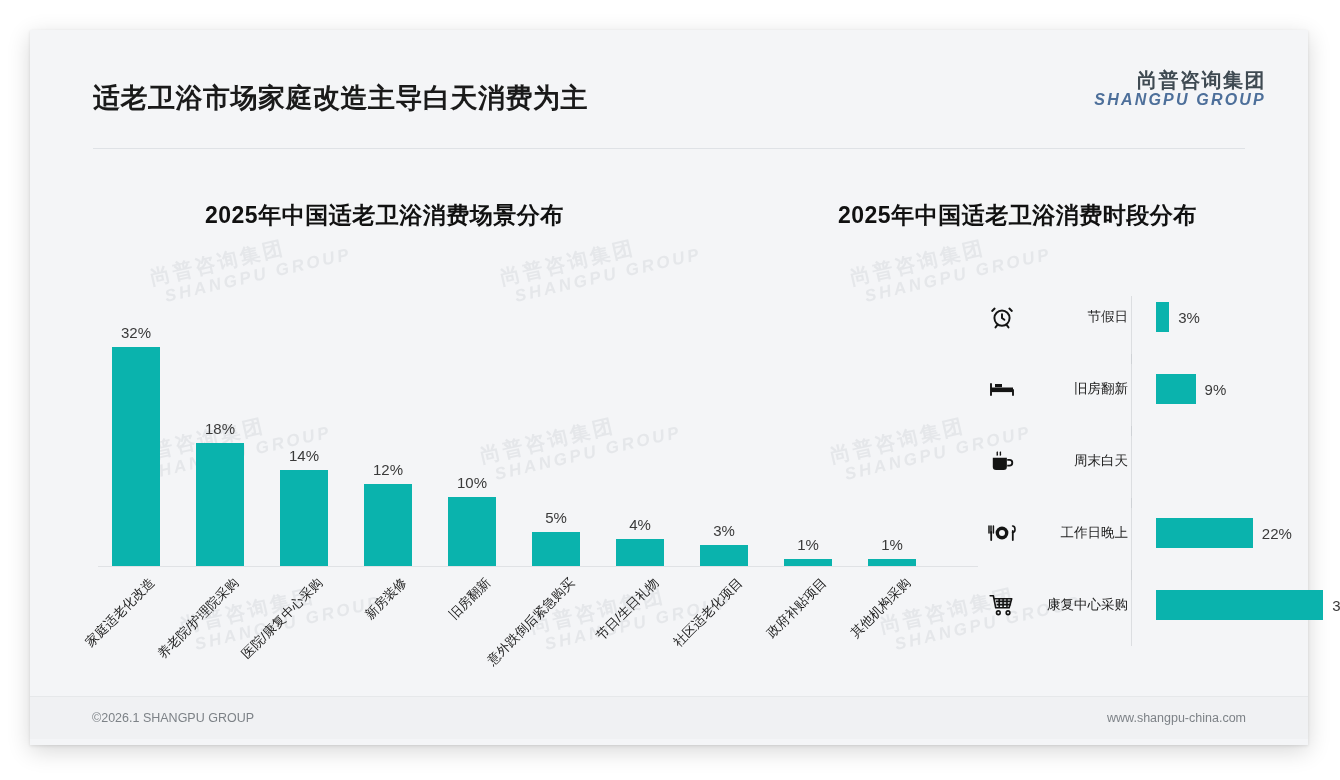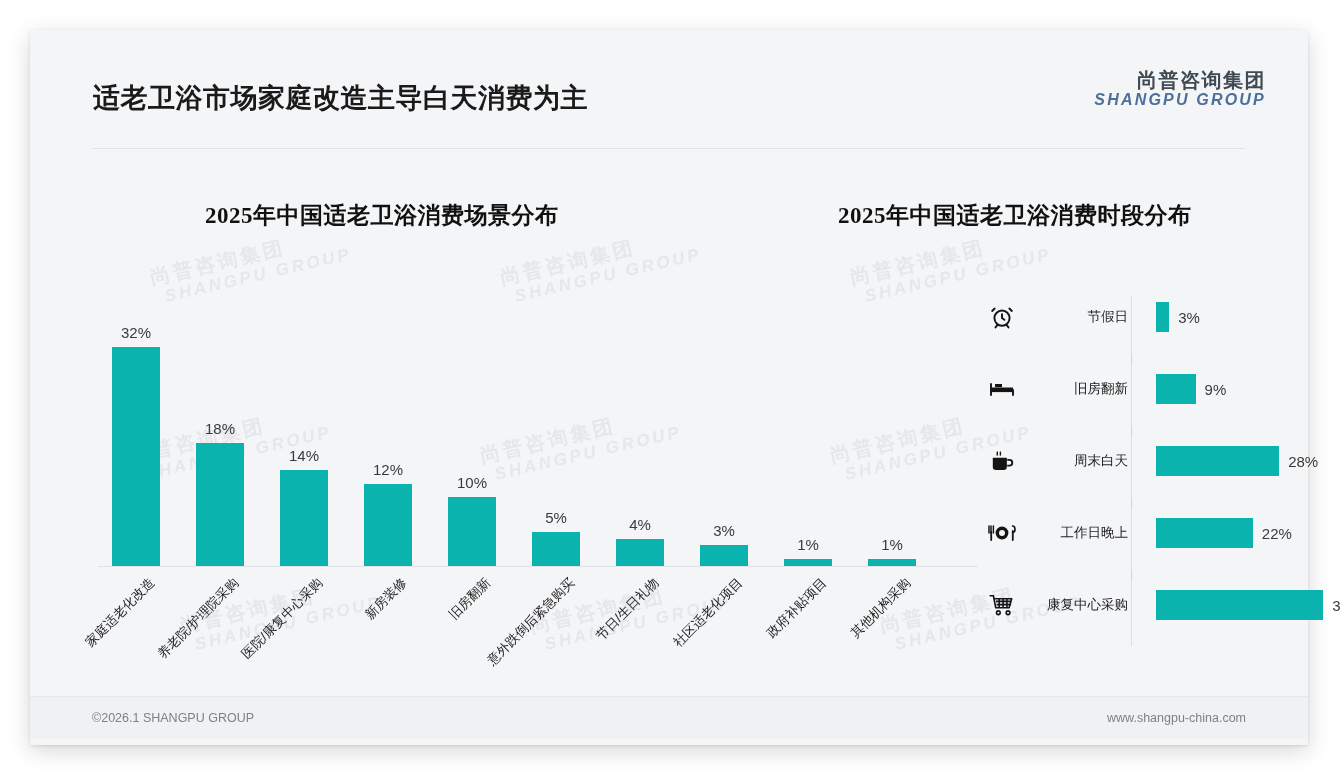--- a/index.html
+++ b/index.html
@@ -35,21 +35,21 @@
     transform:translateY(-50%);
   }
   .logo{position:absolute;right:42px;top:40px;text-align:right;line-height:1.05;}
   .logo-cn{font-size:20px;font-weight:bold;color:#3f4a52;letter-spacing:1.5px;}
   .logo-en{font-size:16px;font-weight:bold;font-style:italic;color:#4d6f9a;letter-spacing:2.2px;margin-top:1px;}
   .header-rule{position:absolute;left:63px;top:118px;width:1152px;height:1px;background:#dfe2e6;}
 
   
   .chart-title{
     position:absolute;font-size:23px;font-weight:bold;color:#111;
-    letter-spacing:0.5px;white-space:nowrap;font-family:Liberation Serif, serif;
+    letter-spacing:0.5px;white-space:nowrap;
   }
   #title-left{left:175px;top:170px;}
   #title-right{left:808px;top:170px;}
 
   
   .vchart{position:absolute;left:68px;top:262px;width:880px;height:275px;}
   .vbaseline{position:absolute;left:0;bottom:0;width:880px;height:1px;background:#e0e2e5;}
   .vbar-slot{
     position:absolute;bottom:1px;width:48px;
     display:flex;flex-direction:column;justify-content:flex-end;align-items:center;
@@ -261,24 +261,20 @@
       <div class="hgrid" style="top: 134px; height: 10px; background: rgb(207, 210, 214);"></div>
       <div class="hrow" style="top: 150px;">
         <div class="hicon">
           <svg width="26" height="26" viewBox="0 0 24 24" fill="none">
             <path d="M3.5 9h13v8.2a3 3 0 0 1-3 3H6.5a3 3 0 0 1-3-3V9z" fill="#141414"></path>
             <path d="M16.8 11h2.1a2.6 2.6 0 0 1 0 5.2h-2.1" fill="none" stroke="#141414" stroke-width="1.7"></path>
             <path d="M7.5 6.4c.7-.8-.4-1.6.2-2.6M10.4 6.4c.7-.8-.4-1.6.2-2.6" stroke="#141414" stroke-width="1.3" stroke-linecap="round" fill="none"></path>
           </svg>
         </div>
         <div class="hlabel">周末白天</div>
-        <div class="hbar-area">
-          <div class="hbar" style="width: 123.2px; background: rgb(10, 179, 173);"></div>
-          <div class="hbar-val">28%</div>
-        </div>
       </div>
       <div class="hgrid" style="top: 206px; height: 10px; background: rgb(207, 210, 214);"></div>
       <div class="hrow" style="top: 222px;">
         <div class="hicon">
           <svg width="30" height="24" viewBox="0 0 30 24" fill="none">
             <circle cx="15" cy="12" r="6.4" fill="#141414"></circle>
             <circle cx="15" cy="12" r="3" fill="#f4f5f7"></circle>
             <path d="M4 5v7M6.4 5v7M2 5v7" stroke="#141414" stroke-width="1.5" stroke-linecap="round"></path>
             <path d="M4.2 11v8" stroke="#141414" stroke-width="1.8" stroke-linecap="round"></path>
             <path d="M25.6 5c1.6 0 2.4 1.6 2.4 3.4s-.8 3-2.4 3" stroke="#141414" stroke-width="1.6" fill="none" stroke-linecap="round"></path>

